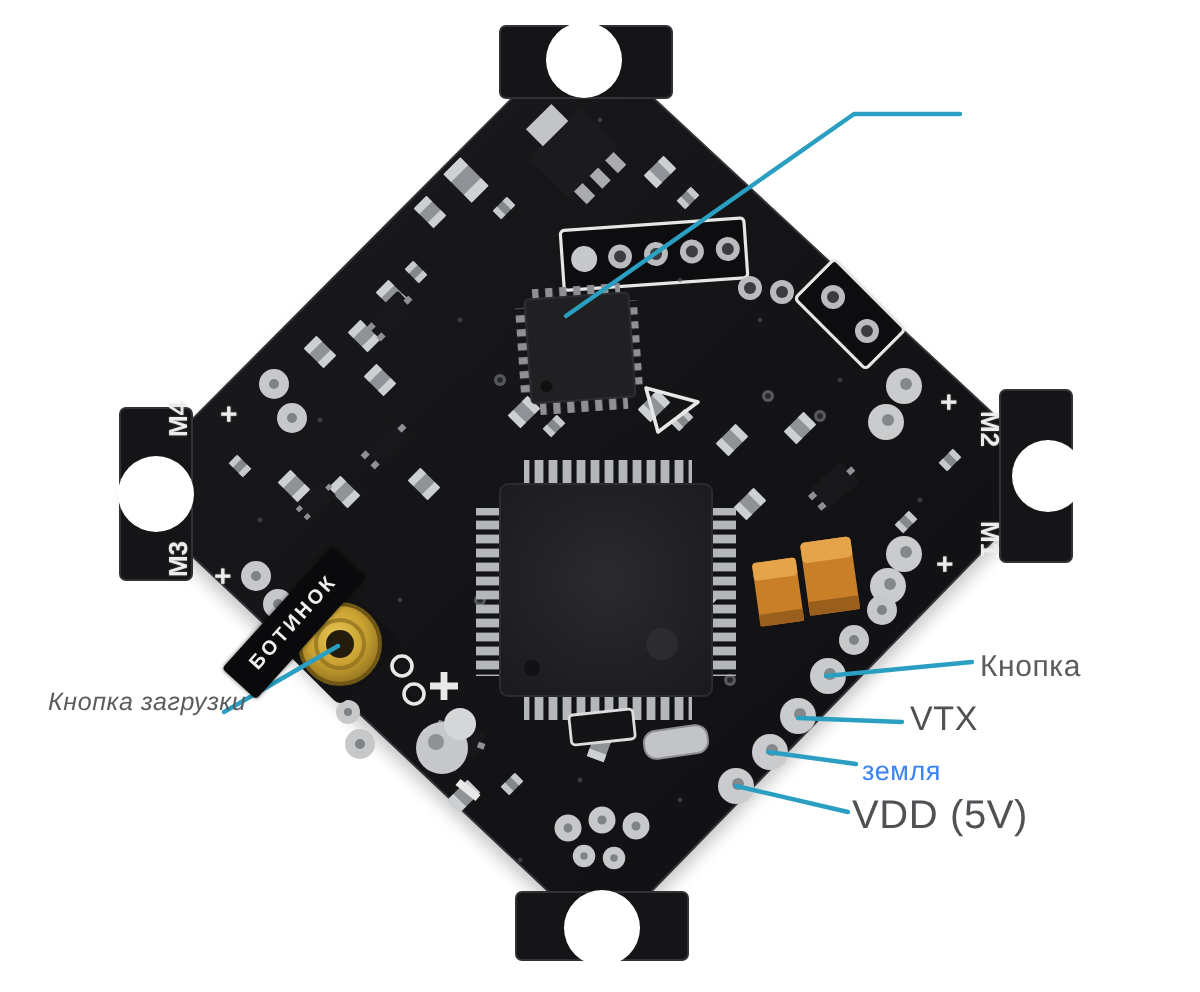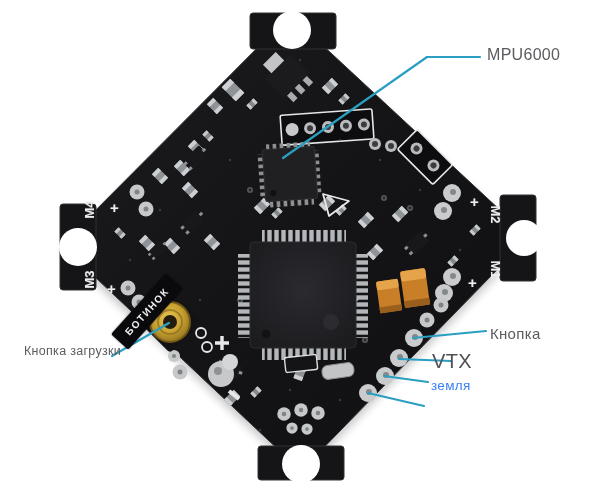--- a/index.html
+++ b/index.html
@@ -6,24 +6,24 @@
   .stage{
     position:relative;width:600px;height:496px;background:#ffffff;overflow:hidden;
     font-family:"Liberation Sans", sans-serif;
   }
   .stage svg{position:absolute;left:0;top:0;}
   .ann{
     position:absolute;color:#5b5c5f;white-space:nowrap;letter-spacing:.3px;
   }
   .ann-mpu   {left:487px;top:46px; font-size:16px;}
   .ann-camera{left:490px;top:325px;font-size:15px;}
-  .ann-vtx   {left:432px;top:350px;font-size:20px;color:#505154;}
+  .ann-vtx   {left:455px;top:350px;font-size:17px;color:#505154;}
   .ann-gnd   {left:431px;top:378px;font-size:13.5px;color:#3b82f6;}
   .ann-vdd   {left:426px;top:397px;font-size:20px;color:#505154;}
-  .ann-boot  {left:24px; top:344px;font-size:12.5px;}
+  .ann-boot  {left:24px; top:344px;font-size:12.5px;font-style:italic;}
   .silk{
     position:absolute;color:#ececec;font-weight:bold;white-space:nowrap;
     font-size:13px;text-shadow:0 0 1px rgba(255,255,255,.4);
   }
   .silk-m4{left:80px; top:202px;transform:rotate(-90deg);}
   .silk-p4{left:110px;top:199px;font-size:15px;}
   .silk-m3{left:80px; top:272px;transform:rotate(-90deg);}
   .silk-p3{left:107px;top:280px;font-size:15px;}
   .silk-m2{left:486px;top:207px;transform:rotate(90deg);}
   .silk-p2{left:470px;top:193px;font-size:15px;}
@@ -309,24 +309,24 @@
   <g fill="none" stroke="#2b9fc2" stroke-width="2.2" stroke-linecap="round" stroke-linejoin="round">
     <polyline points="283,158 427,57 480,57"></polyline>
     <polyline points="413,338 486,331"></polyline>
     <polyline points="399,359 451,361"></polyline>
     <polyline points="384,376 428,382"></polyline>
     <polyline points="368,393 424,406"></polyline>
     <polyline points="112,356 169,323"></polyline>
   </g>
 </svg>
 
-  <div class="ann ann-mpu">MPU6000</div>
   <div class="ann ann-camera">Кнопка</div>
   <div class="ann ann-vtx">VTX</div>
   <div class="ann ann-gnd">земля</div>
+  <div class="ann ann-vdd">VDD (5V)</div>
   <div class="ann ann-boot">Кнопка загрузки</div>
 
   <div class="silk silk-m4">M4</div>
   <div class="silk silk-p4">+</div>
   <div class="silk silk-m3">M3</div>
   <div class="silk silk-p3">+</div>
   <div class="silk silk-m2">M2</div>
   <div class="silk silk-p2">+</div>
   <div class="silk silk-m1">M1</div>
   <div class="silk silk-p1">+</div>

